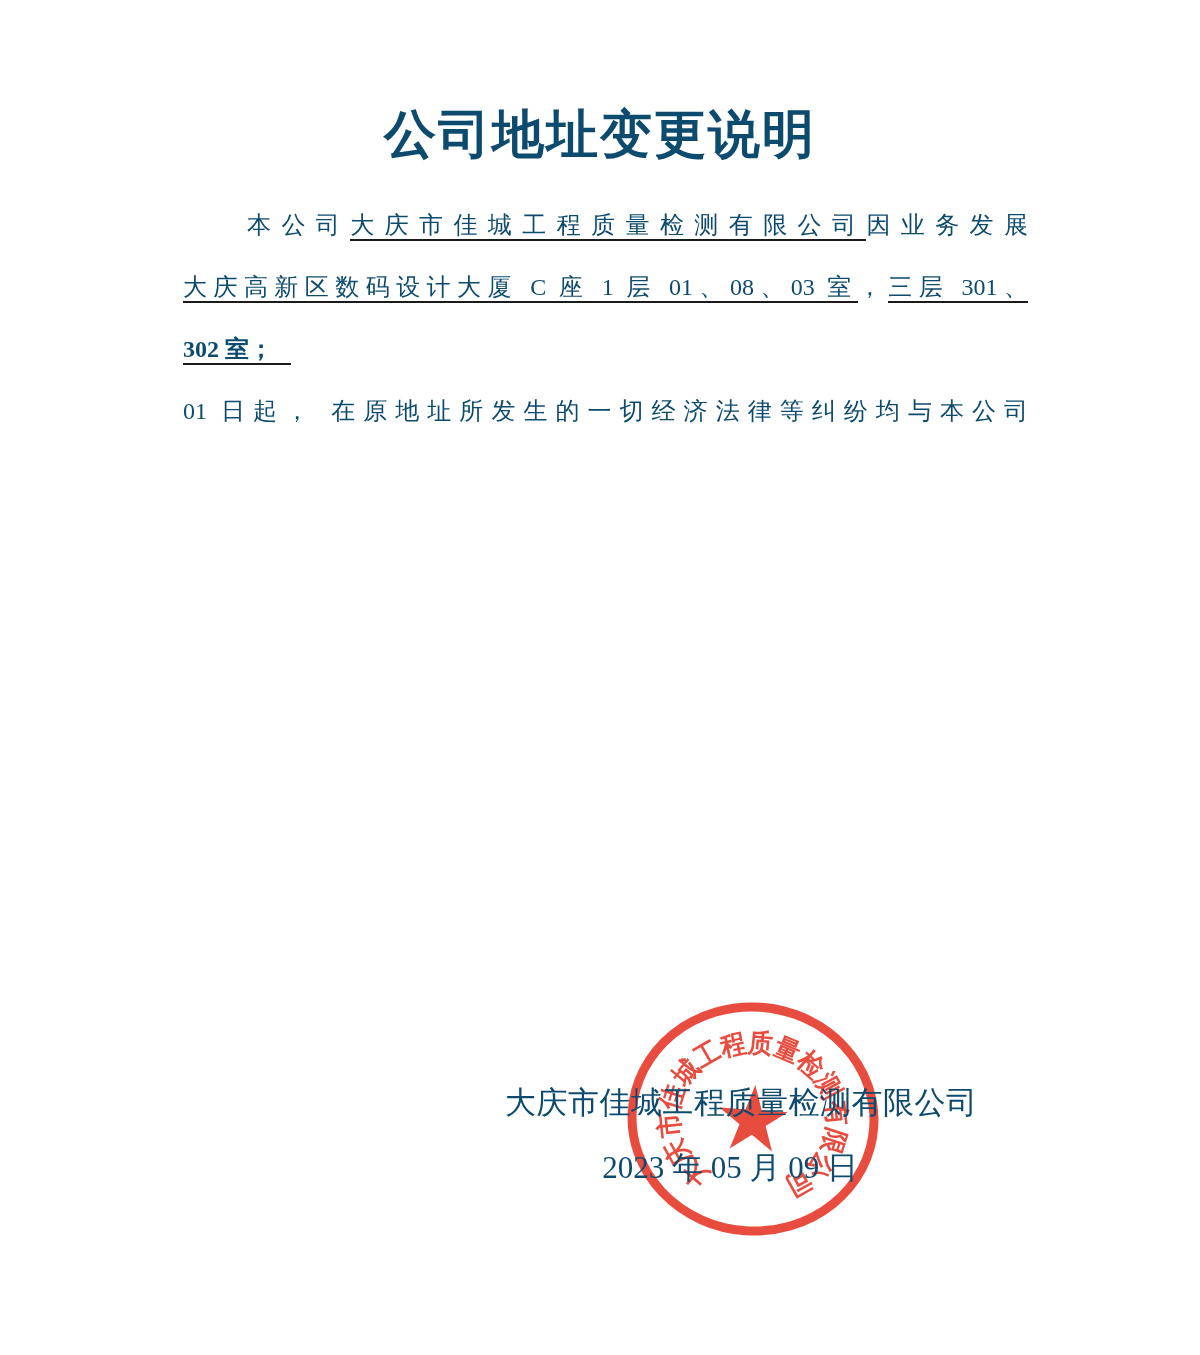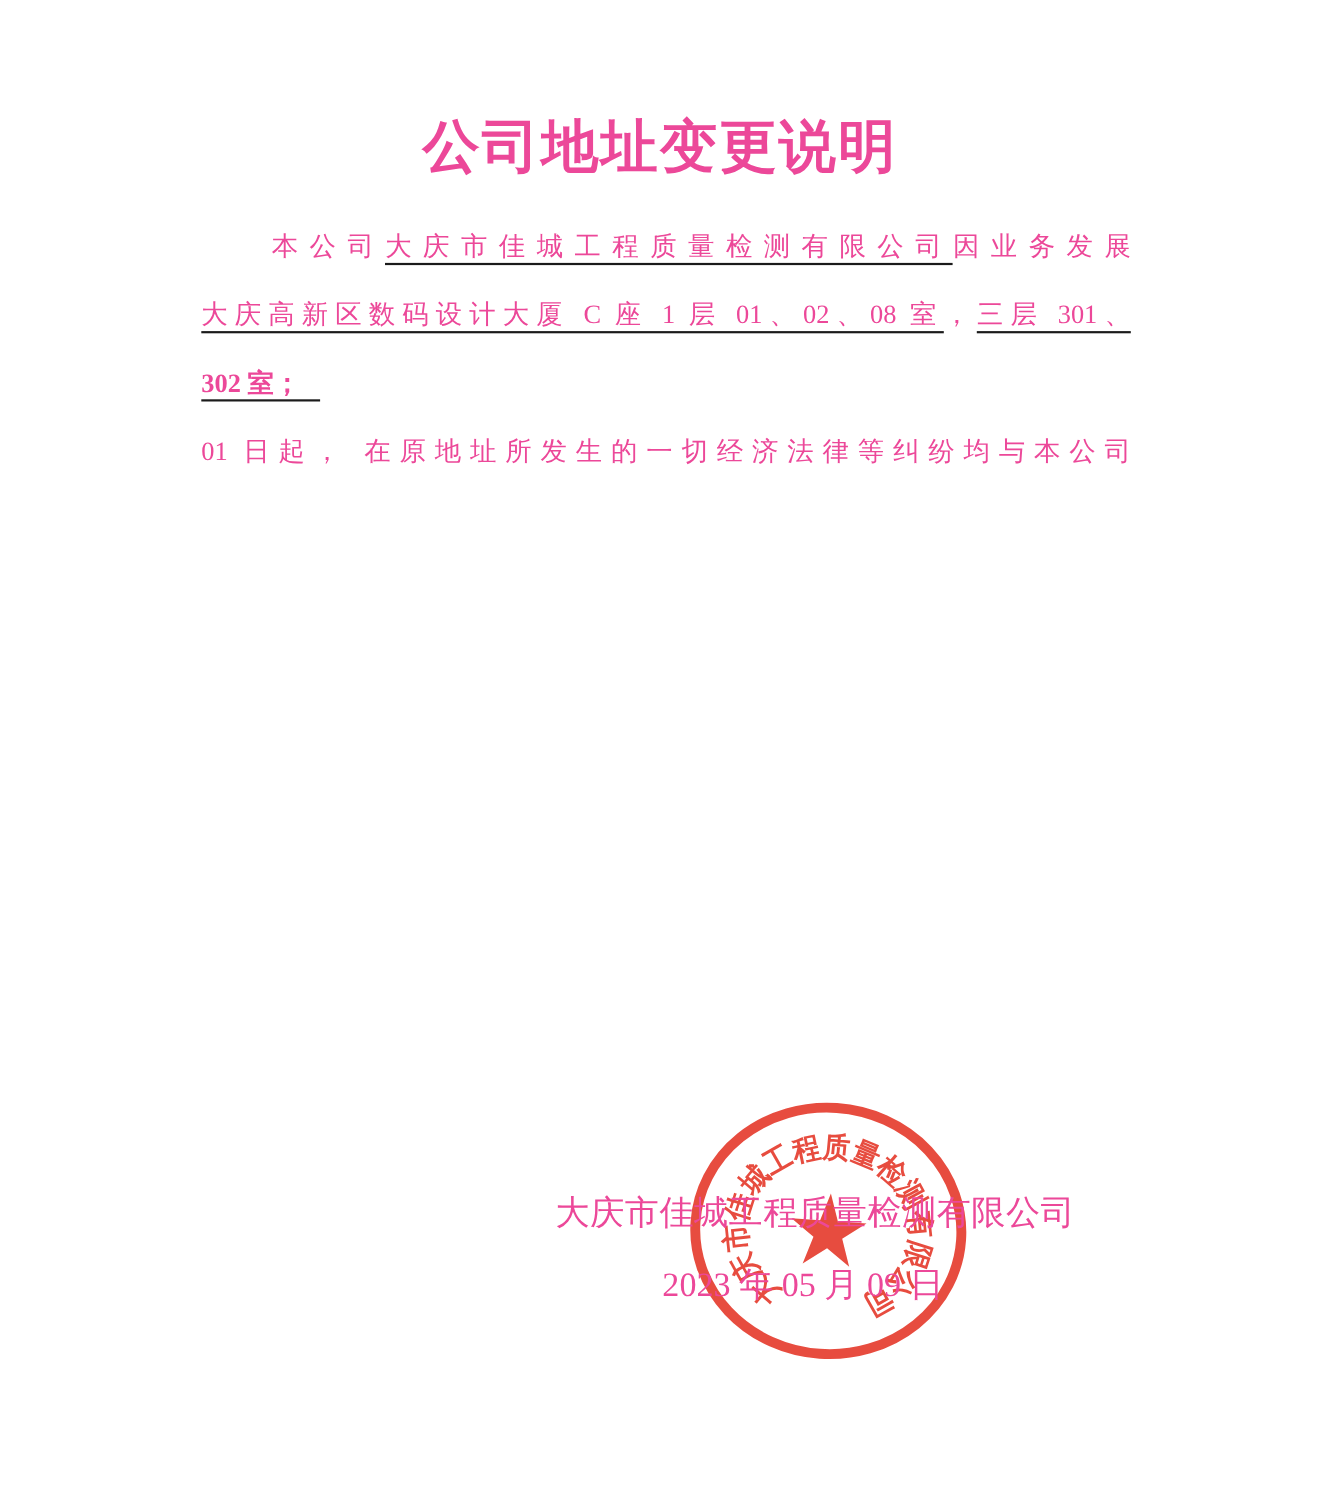--- a/index.html
+++ b/index.html
@@ -2,21 +2,21 @@
 <html><head>
 <meta charset="utf-8">
 <style>
   html,body{margin:0;padding:0;background:#ffffff;}
   .page{
     position:relative;
     width:1032px;height:1355px;
     background:#ffffff;
     overflow:hidden;
     font-family:"Liberation Serif","DejaVu Serif",serif;
-    color:#ec4899;
+    color:#0c4a6e;
   }
   .doc-title{
     position:absolute;
     left:0;top:100px;width:1200px;height:70px;
     line-height:70px;
     text-align:center;
     font-size:52px;
     font-weight:bold;
     letter-spacing:2px;
   }
@@ -63,21 +63,21 @@
 </style>
 </head>
 <body>
 
 <div class="page">
 
   <div class="doc-title">公司地址变更说明</div>
 
   <div class="body-block">
     <div class="line j indent"><span>本公司</span><span class="u">大庆市佳城工程质量检测有限公司</span><span>因业务发展</span></div>
-    <div class="line j"><span class="u">大庆高新区数码设计大厦 C 座 1 层 01、02、08 室</span><span>，</span><span class="u">三层 301、</span></div>
+    <div class="line j"><span class="u">大庆高新区数码设计大厦 C 座 1 层 01、08、03 室</span><span>，</span><span class="u">三层 301、</span></div>
     <div class="line"><span class="u u-ext">302 室；</span></div>
     <div class="line j"><span>01 日起， 在原地址所发生的一切经济法律等纠纷均与本公司</span></div>
   </div>
 
   <div class="stamp">
     <svg viewBox="0 0 260 240" xmlns="http://www.w3.org/2000/svg">
       <g opacity="0.9" transform="rotate(4 130 120)">
         <ellipse cx="130" cy="120" rx="121" ry="112" fill="none" stroke="#e5392b" stroke-width="9"></ellipse>
         <polygon fill="#e5392b" points="130,86 138.1,110.9 164.2,110.9 143.1,126.2 151.2,151.1 130,135.8 108.8,151.1 116.9,126.2 95.8,110.9 121.9,110.9"></polygon>
         <path id="sealArc" d="M 92.5 178 A 75 67 0 1 1 167.5 178" fill="none"></path>

